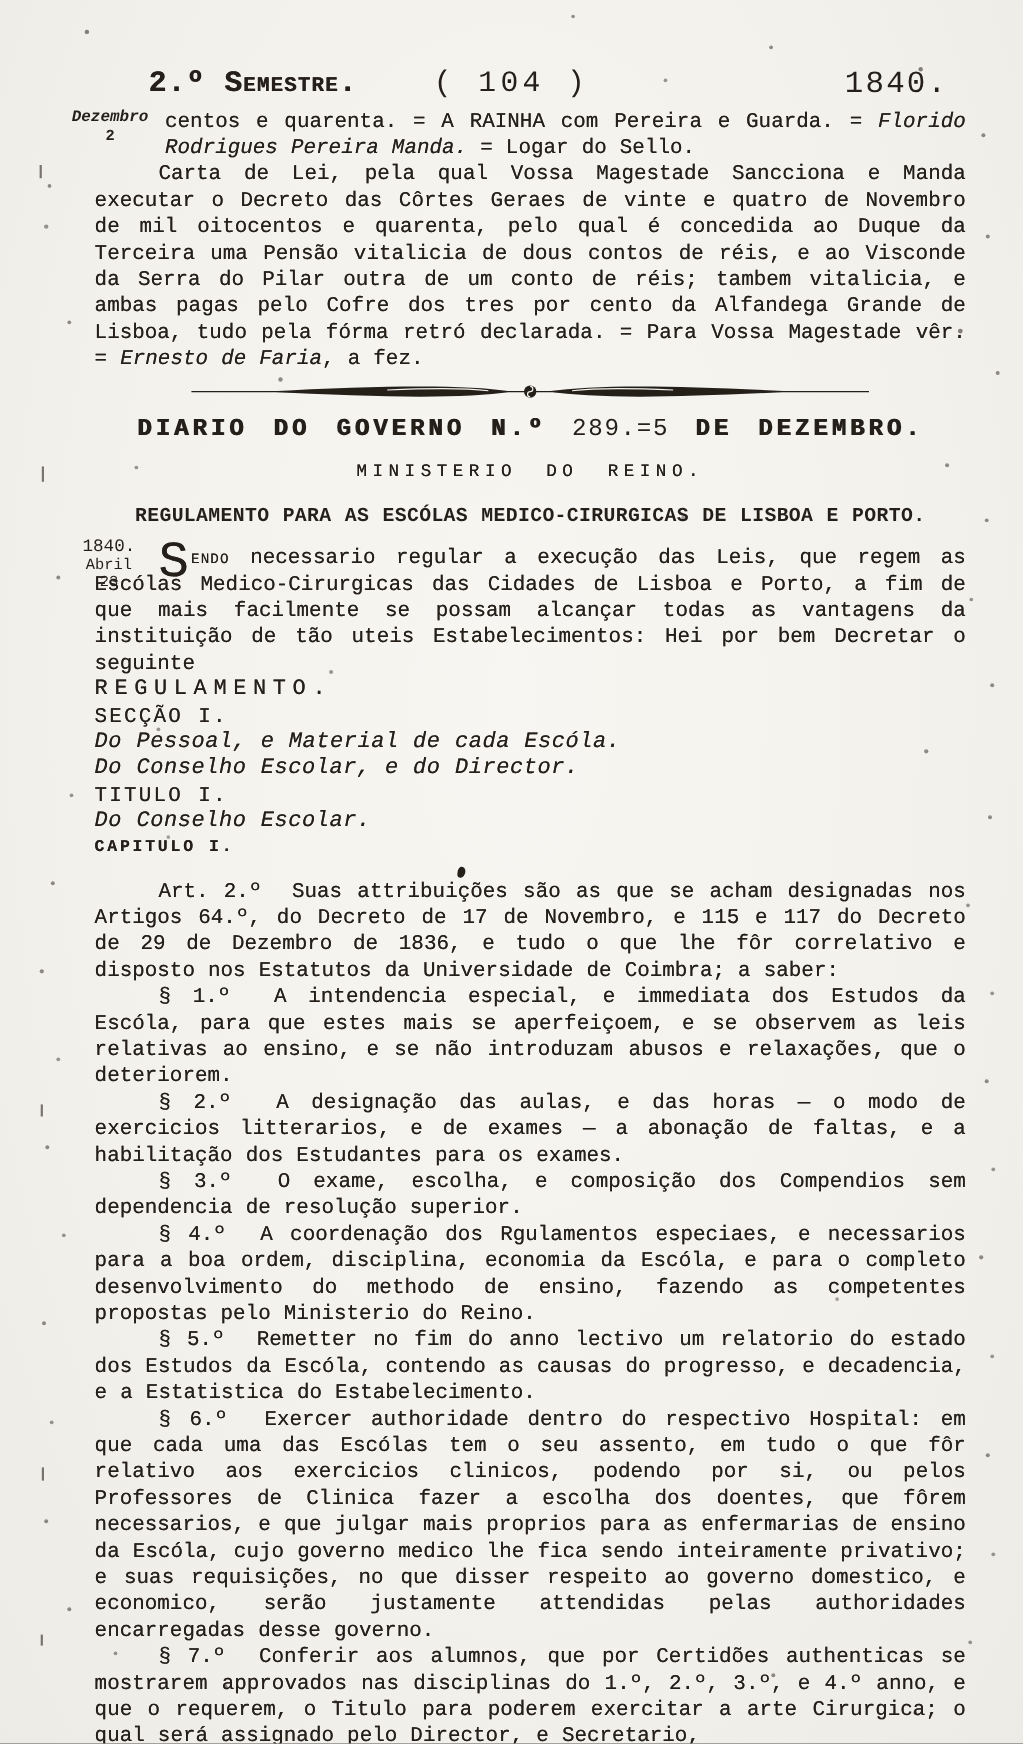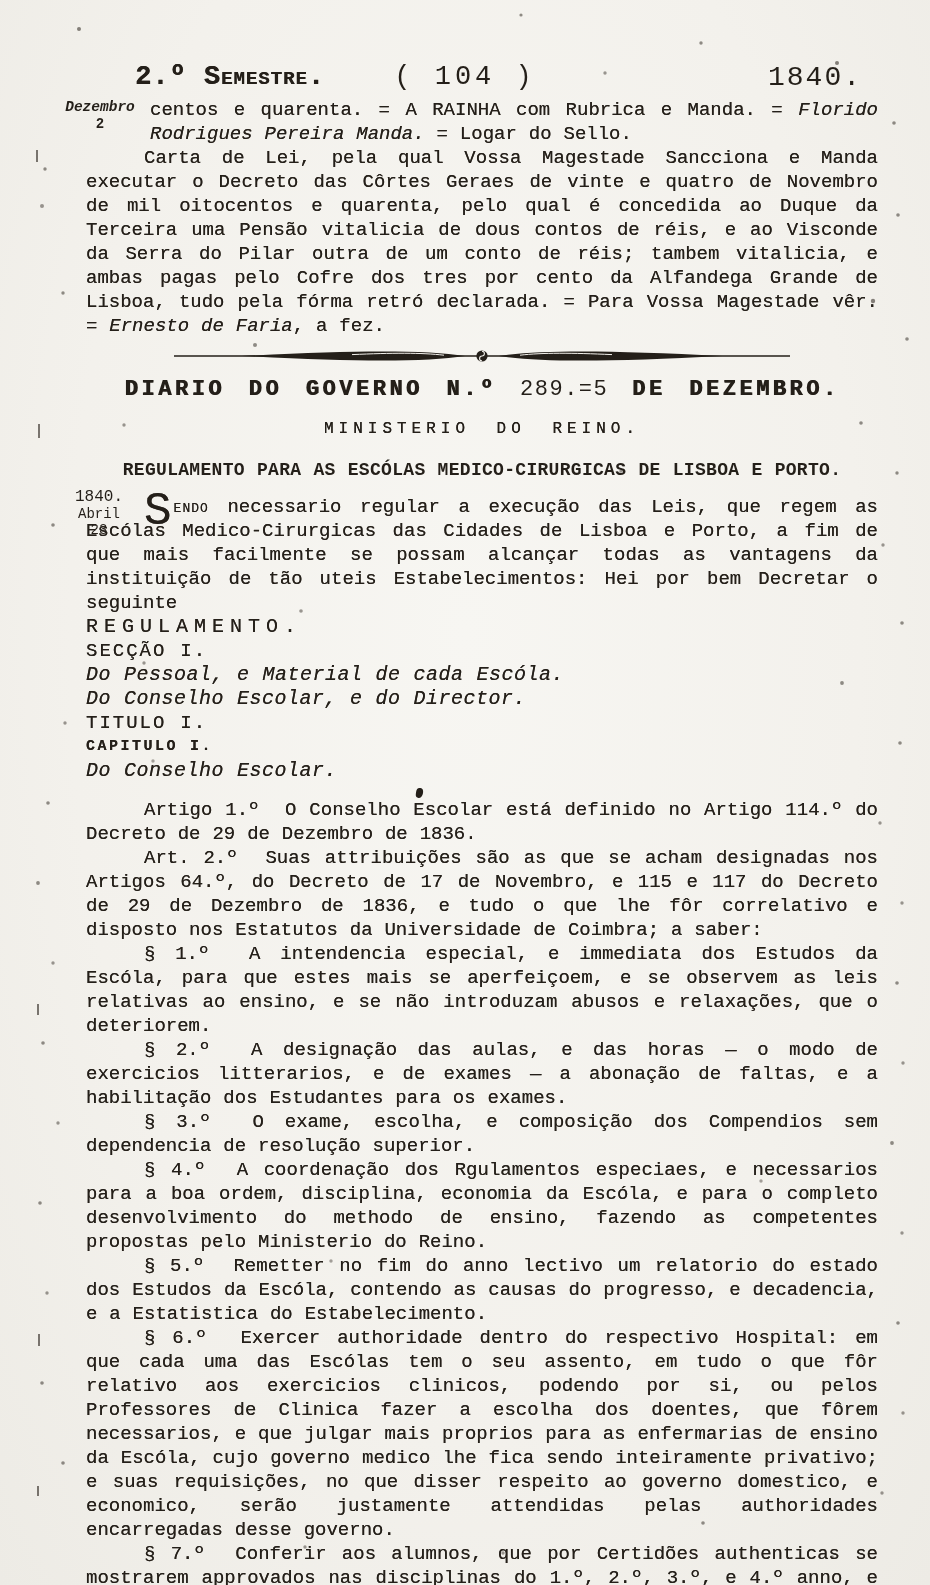--- a/index.html
+++ b/index.html
@@ -154,21 +154,21 @@
   </div>
 
   <div class="margin-note note-decree">
     <div class="y">1840.</div>
     <div class="m">Abril</div>
     <div class="d">23</div>
   </div>
 
   <div class="body-col">
 
-    <p class="cont"><span>centos e quarenta. = A RAINHA com Rubrica e Manda. = </span><span class="it">Florido Rodrigues Pereira Manda.</span><span> = Logar do Sello.</span></p>
+    <p class="cont"><span>centos e quarenta. = A RAINHA com Pereira e Guarda. = </span><span class="it">Florido Rodrigues Pereira Manda.</span><span> = Logar do Sello.</span></p>
 
     <p class="indent"><span>Carta de Lei, pela qual Vossa Magestade Sancciona e Manda executar o Decreto das Côrtes Geraes de vinte e quatro de Novembro de mil oitocentos e quarenta, pelo qual é concedida ao Duque da Terceira uma Pensão vitalicia de dous contos de réis, e ao Visconde da Serra do Pilar outra de um conto de réis; tambem vitalicia, e ambas pagas pelo Cofre dos tres por cento da Alfandega Grande de Lisboa, tudo pela fórma retró declarada. = Para Vossa Magestade vêr. = </span><span class="it">Ernesto de Faria</span><span>, a fez.</span></p>
 
     <div class="divider">
       <svg width="620" height="18" viewBox="0 0 620 18" xmlns="http://www.w3.org/2000/svg">
         <line x1="2" y1="9" x2="618" y2="9" stroke="#241f19" stroke-width="1.3"></line>
         <path d="M70,9 C180,3.2 252,2.6 293,9 C252,15.4 180,14.8 70,9 Z" fill="#241f19"></path>
         <path d="M550,9 C440,3.2 368,2.6 327,9 C368,15.4 440,14.8 550,9 Z" fill="#241f19"></path>
         <path d="M180,7.6 C220,5.8 250,5.6 272,8.2" stroke="#f3f1ec" stroke-width="1" fill="none"></path>
         <path d="M440,7.6 C400,5.8 370,5.6 348,8.2" stroke="#f3f1ec" stroke-width="1" fill="none"></path>
@@ -183,26 +183,25 @@
 
     <h3 class="reg-title">REGULAMENTO PARA AS ESCÓLAS MEDICO-CIRURGICAS DE LISBOA E PORTO.</h3>
 
     <p class="preamble"><span class="dropcap">S</span><span class="sc">endo</span><span> necessario regular a execução das Leis, que regem as Escólas Medico-Cirurgicas das Cidades de Lisboa e Porto, a fim de que mais facilmente se possam alcançar todas as vantagens da instituição de tão uteis Estabelecimentos: Hei por bem Decretar o seguinte</span></p>
 
     <p class="h-center h-regulamento">REGULAMENTO.</p>
     <p class="h-center h-seccao">SECÇÃO I.</p>
     <p class="h-center h-italic">Do Pessoal, e Material de cada Escóla.</p>
     <p class="h-center h-italic">Do Conselho Escolar, e do Director.</p>
     <p class="h-center h-titulo">TITULO I.</p>
+    <p class="h-center h-italic">Do Conselho Escolar.</p>
     <p class="h-center h-capitulo">CAPITULO I.</p>
-    <p class="h-center h-italic">Do Conselho Escolar.</p>
 
     <div class="ink-blot"></div>
 
-    <p class="indent art-first">Artigo 1.º&nbsp; O Conselho Escolar está definido no Artigo 114.º do Decreto de 29 de Dezembro de 1836.</p>
     <p class="indent">Art. 2.º&nbsp; Suas attribuições são as que se acham designadas nos Artigos 64.º, do Decreto de 17 de Novembro, e 115 e 117 do Decreto de 29 de Dezembro de 1836, e tudo o que lhe fôr correlativo e disposto nos Estatutos da Universidade de Coimbra; a saber:</p>
     <p class="indent">§ 1.º&nbsp; A intendencia especial, e immediata dos Estudos da Escóla, para que estes mais se aperfeiçoem, e se observem as leis relativas ao ensino, e se não introduzam abusos e relaxações, que o deteriorem.</p>
     <p class="indent">§ 2.º&nbsp; A designação das aulas, e das horas — o modo de exercicios litterarios, e de exames — a abonação de faltas, e a habilitação dos Estudantes para os exames.</p>
     <p class="indent">§ 3.º&nbsp; O exame, escolha, e composição dos Compendios sem dependencia de resolução superior.</p>
     <p class="indent">§ 4.º&nbsp; A coordenação dos Rgulamentos especiaes, e necessarios para a boa ordem, disciplina, economia da Escóla, e para o completo desenvolvimento do methodo de ensino, fazendo as competentes propostas pelo Ministerio do Reino.</p>
     <p class="indent">§ 5.º&nbsp; Remetter no fim do anno lectivo um relatorio do estado dos Estudos da Escóla, contendo as causas do progresso, e decadencia, e a Estatistica do Estabelecimento.</p>
     <p class="indent">§ 6.º&nbsp; Exercer authoridade dentro do respectivo Hospital: em que cada uma das Escólas tem o seu assento, em tudo o que fôr relativo aos exercicios clinicos, podendo por si, ou pelos Professores de Clinica fazer a escolha dos doentes, que fôrem necessarios, e que julgar mais proprios para as enfermarias de ensino da Escóla, cujo governo medico lhe fica sendo inteiramente privativo; e suas requisições, no que disser respeito ao governo domestico, e economico, serão justamente attendidas pelas authoridades encarregadas desse governo.</p>
     <p class="indent">§ 7.º&nbsp; Conferir aos alumnos, que por Certidões authenticas se mostrarem approvados nas disciplinas do 1.º, 2.º, 3.º, e 4.º anno, e que o requerem, o Titulo para poderem exercitar a arte Cirurgica; o qual será assignado pelo Director, e Secretario,</p>
 
   </div>

